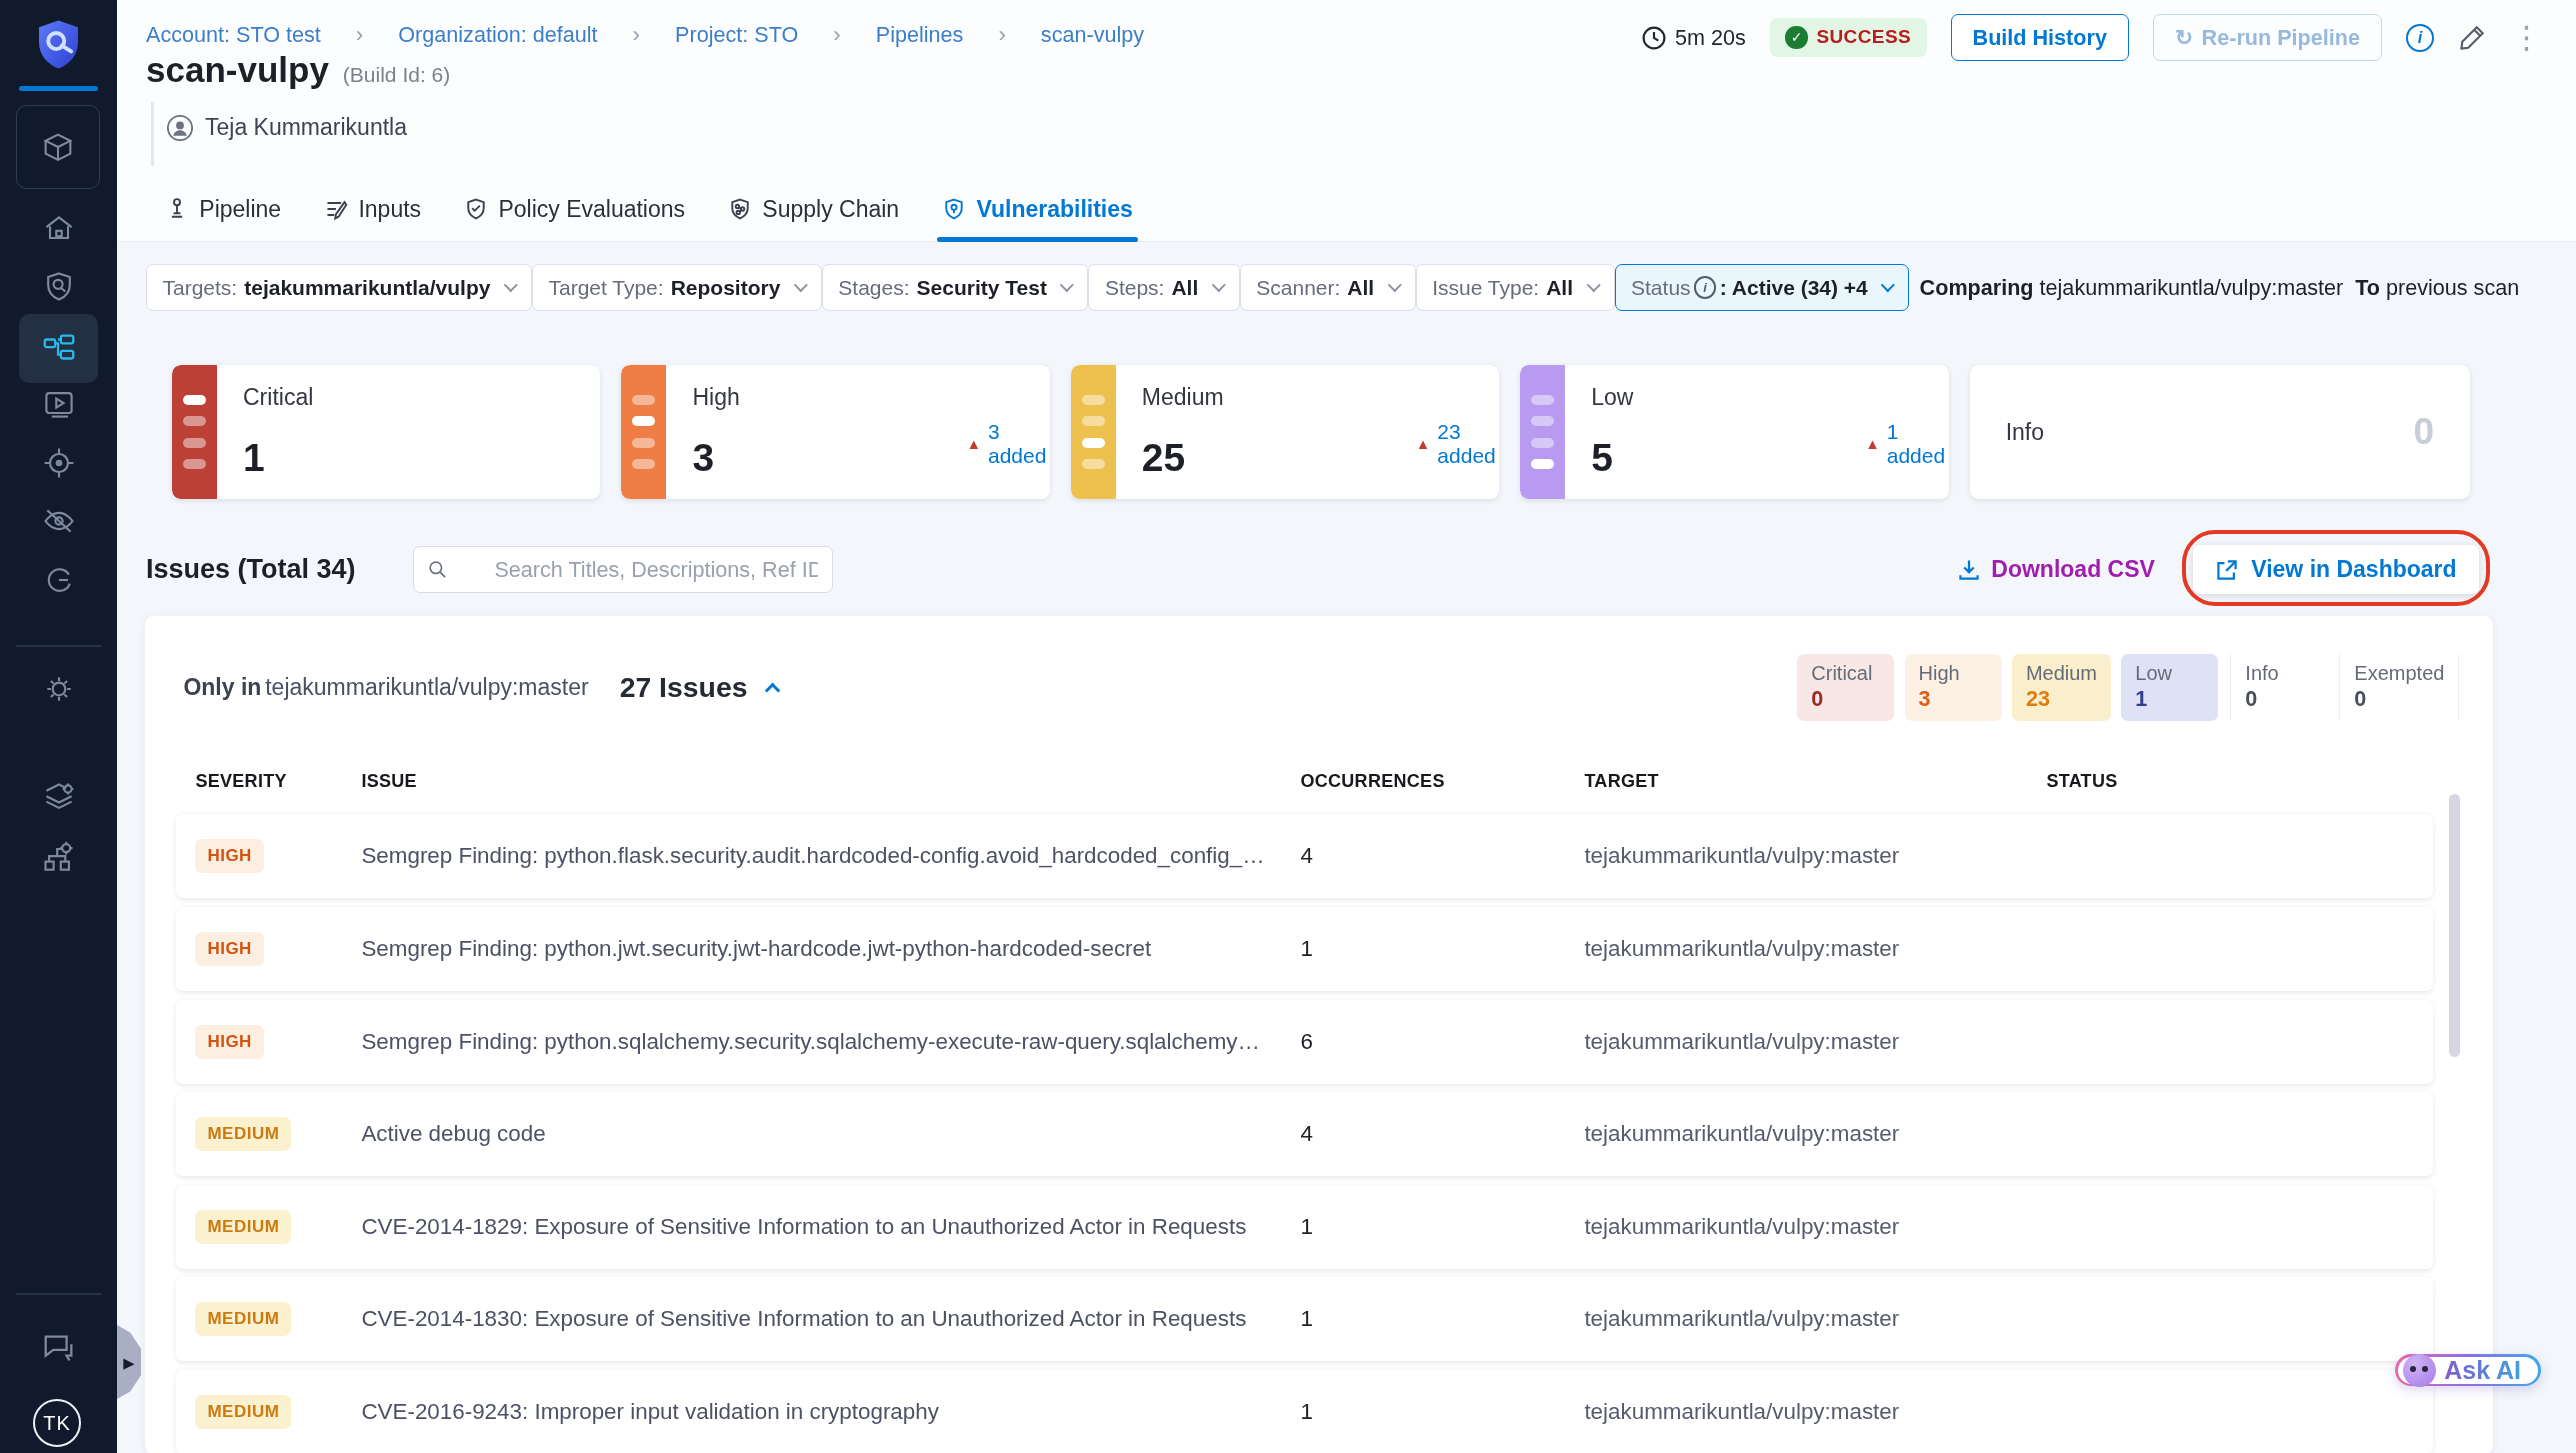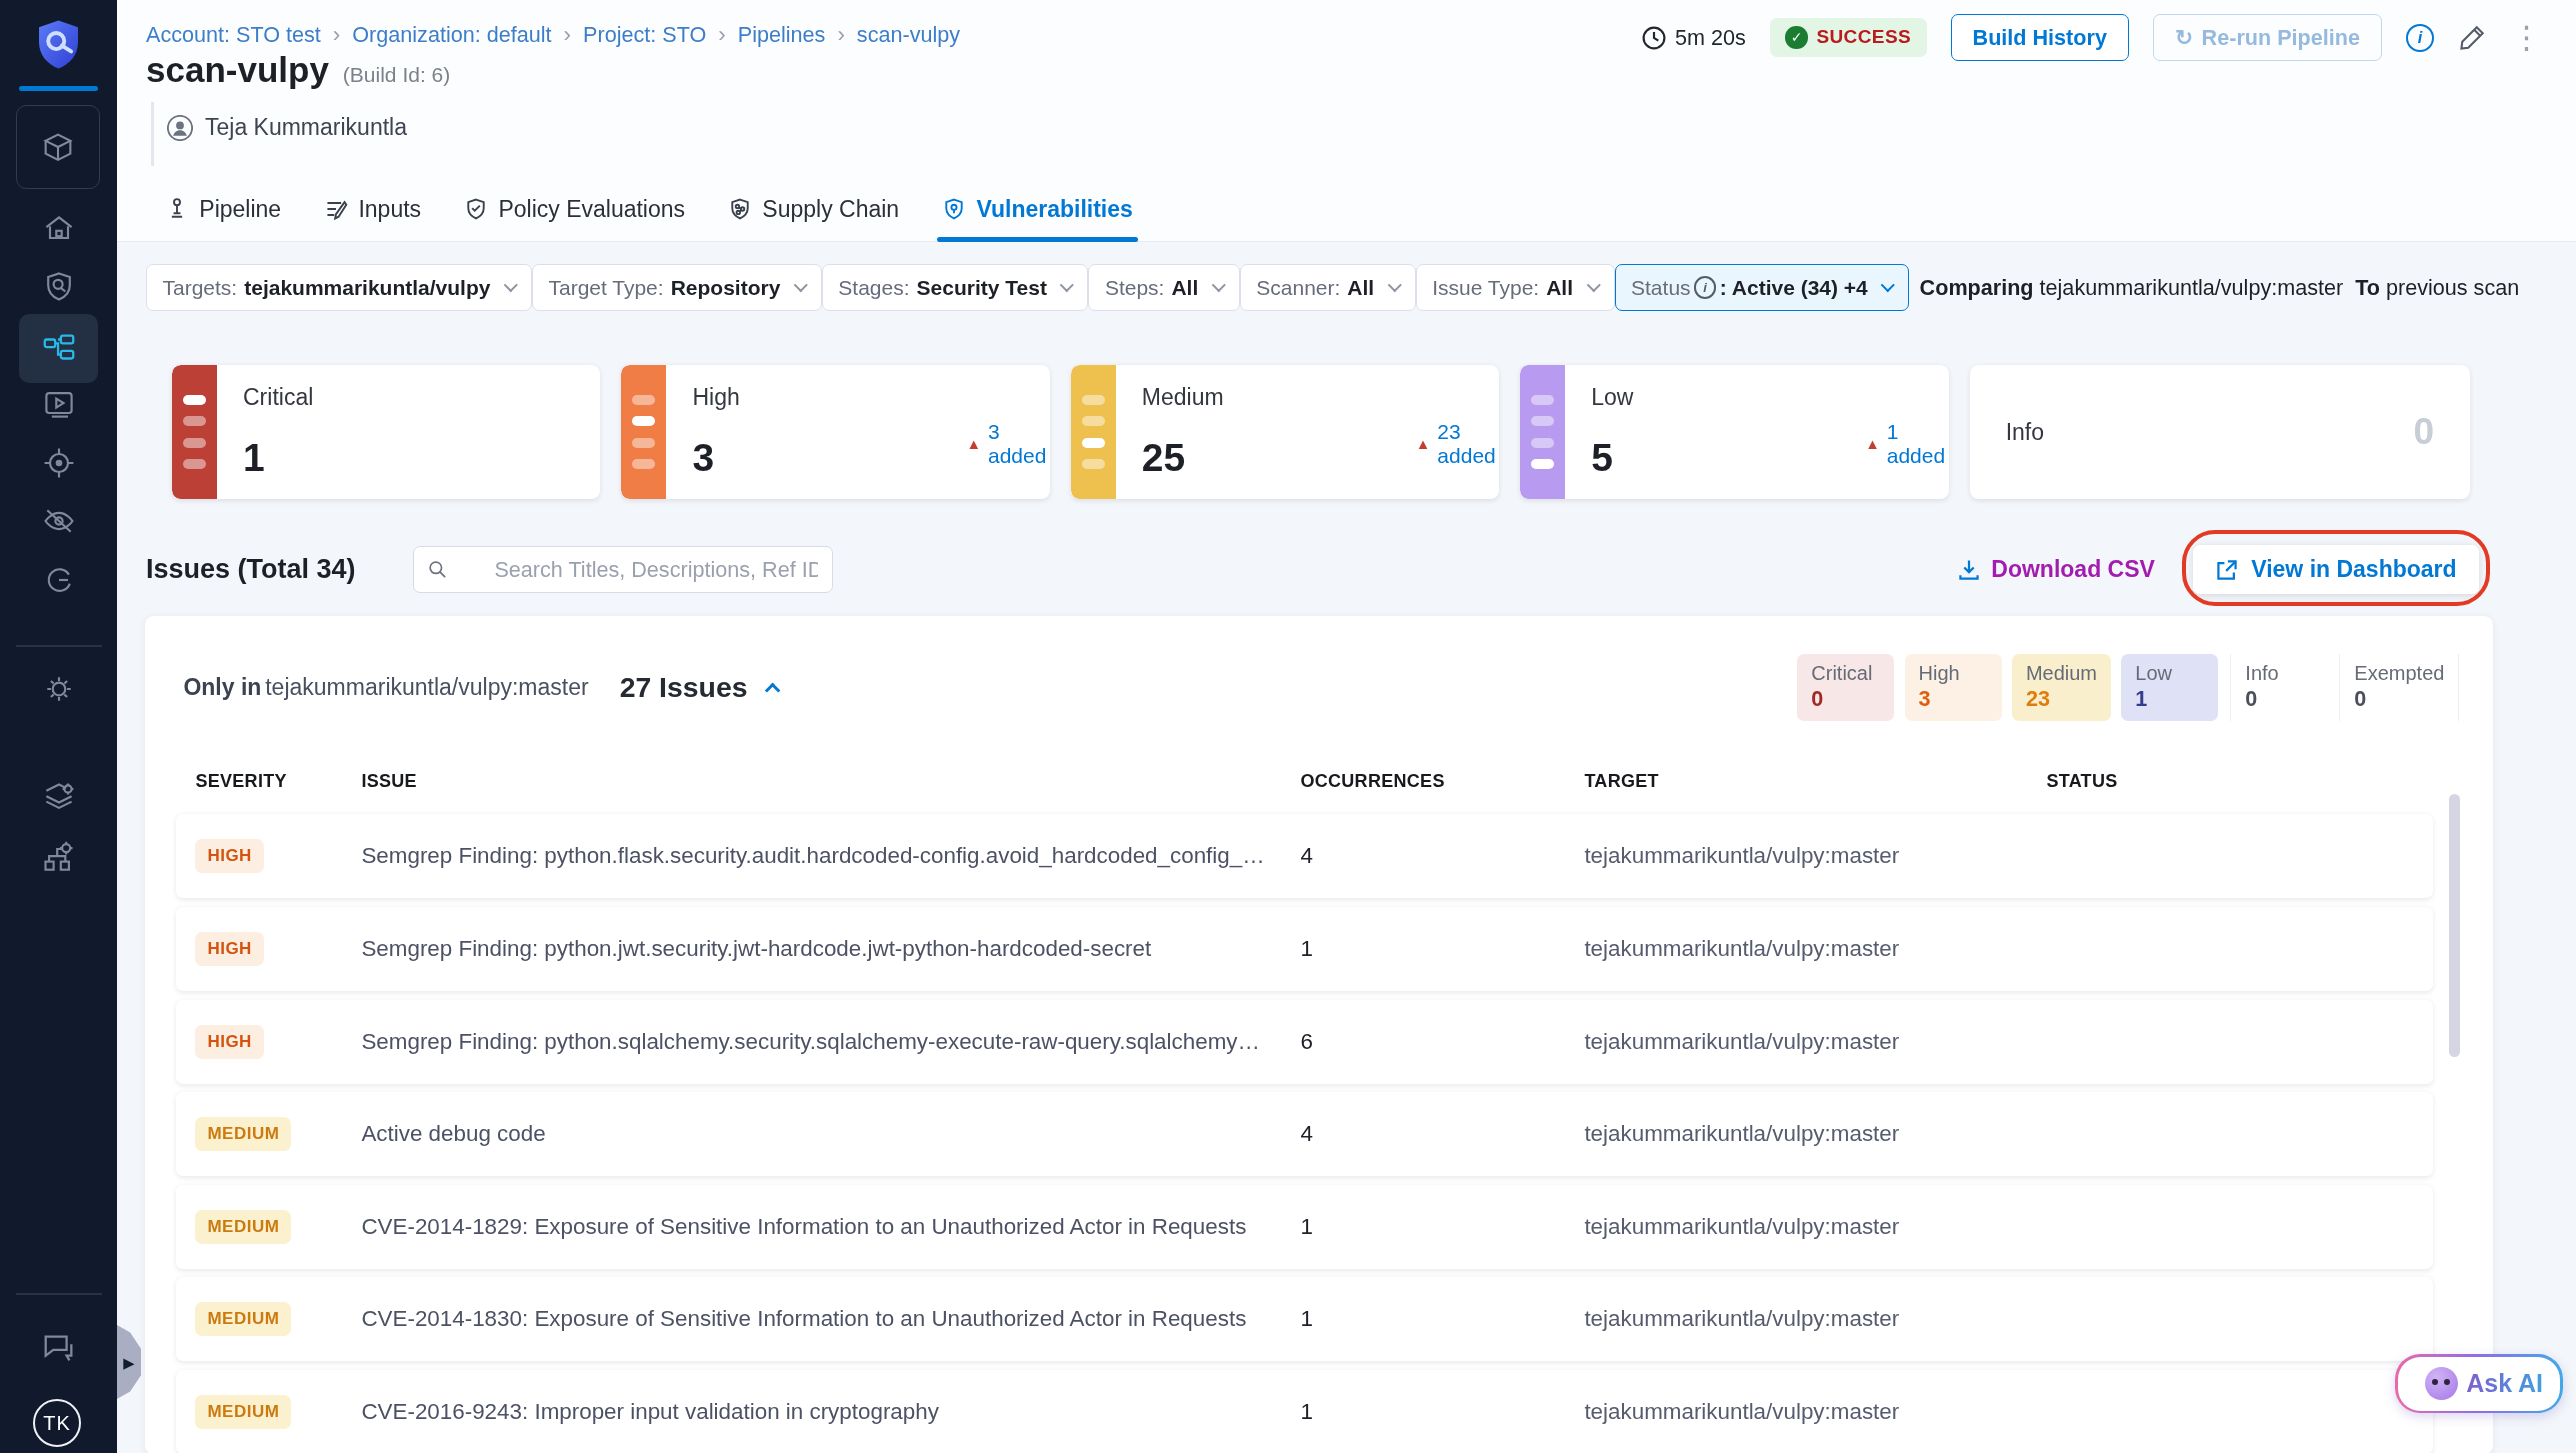--- a/index.html
+++ b/index.html
@@ -18,21 +18,21 @@
   .avatar-circle { position:absolute; top:1399px; left:33px; width:48px; height:48px; border-radius:50%; border:2.6px solid #eef1f6; color:#fff; font-size:20px; font-weight:normal; display:flex; align-items:center; justify-content:center; letter-spacing:0.9px; }
   .expand-handle { position:absolute; left:117px; top:1325px; width:24px; height:74px; background:#a9aec2;
     clip-path:polygon(0 0, 55% 10%, 100% 32%, 100% 68%, 55% 90%, 0 100%); display:flex; align-items:center; justify-content:center;
     color:#131c2e; font-size:14.7px; cursor:pointer; }
 
   
   .page { position:absolute; left:117px; top:0; width:2459px; height:1454px; background:#f3f6fa; }
   .topwhite { position:absolute; left:0; top:0; width:2459px; height:242px; background:#fcfdff; border-bottom:1.7px solid #e7eaf1; }
 
   
-  .breadcrumb { position:absolute; left:29px; top:22.4px; display:flex; align-items:flex-end; font-size:21.6px; color:#3d7ec9; }
+  .breadcrumb { position:absolute; left:29px; top:22.4px; display:flex; align-items:flex-end; font-size:21.6px; color:#3d7ec9;gap:23px; }
   .breadcrumb .crumb { cursor:pointer; }
   .breadcrumb .sep { color:#98a0ad; margin:0 12px; font-size:22.4px; }
 
   
   .topright { position:absolute; right:34px; top:14px; display:flex; align-items:center; gap:24px; }
   .duration { display:flex; align-items:center; gap:8.6px; font-size:21.6px; color:#22272d; }
   .badge-success { display:flex; align-items:center; gap:8.6px; background:#e3f6e6; border-radius:7px; padding:8.6px 15.5px; }
   .badge-success .dot { width:22.4px; height:22.4px; border-radius:50%; background:#1b7d31; color:#fff; font-size:14px; display:flex; align-items:center; justify-content:center; }
   .badge-success .lbl { color:#b91c1c; font-weight:bold; font-size:19px; letter-spacing:0.4px; }
   .btn-outline { border:1.7px solid #0278d5; color:#0278d5; font-weight:bold; font-size:21.6px; padding:9.5px 21px; border-radius:7px; background:#fff; cursor:pointer; }
@@ -124,21 +124,21 @@
   .row .col-issue { font-size:22.4px; color:#4c5164; }
   .row .col-occ { font-size:22.4px; color:#202229; }
   .row .col-target { font-size:22.4px; color:#565b6e; }
   .sev-badge { display:inline-block; padding:7px 12px; border-radius:7px; font-size:17px; font-weight:bold; letter-spacing:0.5px; }
   .sev-high { background:#fdeee2; color:#d4540e; }
   .sev-medium { background:#fbf1cf; color:#cc7a10; }
   .scroll-thumb { position:absolute; right:33px; top:178px; width:11.2px; height:263px; background:#d6d6e3; border-radius:6px; cursor:pointer; }
 
   
   .askai { position:absolute; left:2278px; top:1354px; padding:2.6px; border-radius:25px; background:linear-gradient(90deg,#e86aa6,#8c6fe8,#3fa9e8); box-shadow:0 3.4px 10.3px rgba(120,90,200,.25); cursor:pointer; }
-  .askai-inner { border-radius:22.4px; background:#fff; display:flex; align-items:center; gap:8.6px; padding:0 17px 0 27px; height:54px; }
+  .askai-inner { border-radius:22.4px; background:#fff; display:flex; align-items:center; gap:8.6px; padding:0 17px 0 5px; height:27px; }
   .askai-text { font-size:25px; font-weight:bold; background:linear-gradient(90deg,#7f5fd0,#3f9fe0); -webkit-background-clip:text; background-clip:text; color:transparent; }
   .robot { width:33px; height:33px; border-radius:50%; background:radial-gradient(circle at 35% 30%,#d0b4f5,#a478e8); position:relative; }
   .robot::before, .robot::after { content:""; position:absolute; top:12px; width:6px; height:6px; border-radius:50%; background:#2d2440; }
   .robot::before { left:7.8px; } .robot::after { right:7.8px; }
 </style>
 </head>
 <body>
 
 <div class="sidebar">
   <div class="logo">

